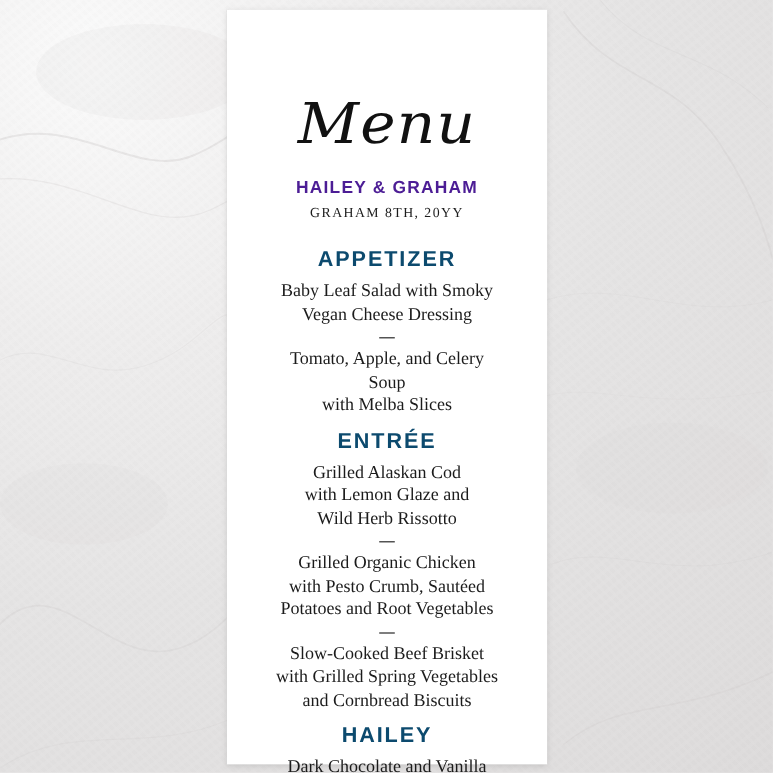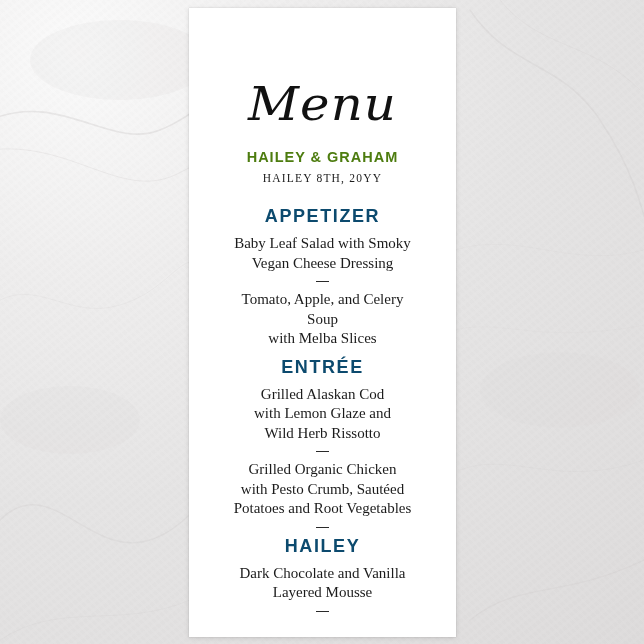--- a/index.html
+++ b/index.html
@@ -70,21 +70,21 @@
     margin: 0 0 22px 0;
     transform: scaleX(1.06);
   }
 
   .couple {
     font-family: "Liberation Sans", sans-serif;
     font-weight: bold;
     font-size: 14.5px;
     letter-spacing: 1.0px;
     margin: 0 0 7px 0;
-    color: #4d7c0f;
+    color: #4c1d95;
   }
   .date {
     font-family: "Liberation Serif", serif;
     font-size: 11.5px;
     letter-spacing: 1.2px;
     margin: 0 0 22px 0;
     color: #1c1c1c;
   }
 
   .course {
@@ -142,35 +142,36 @@
     </g>
   </svg>
   <div class="grain"></div>
 
   <div class="card">
     <div class="card-inner">
 
       <div class="menu-script">Menu</div>
 
       <div class="couple">HAILEY &amp; GRAHAM</div>
-      <div class="date">HAILEY 8TH, 20YY</div>
+      <div class="date">GRAHAM 8TH, 20YY</div>
 
       <div class="course">
         <div class="course-title">APPETIZER</div>
         <p class="dish">Baby Leaf Salad with Smoky<br>Vegan Cheese Dressing</p>
         <hr class="sep">
         <p class="dish">Tomato, Apple, and Celery Soup<br>with Melba Slices</p>
       </div>
 
       <div class="course">
         <div class="course-title">ENTRÉE</div>
         <p class="dish">Grilled Alaskan Cod<br>with Lemon Glaze and<br>Wild Herb Rissotto</p>
         <hr class="sep">
         <p class="dish">Grilled Organic Chicken<br>with Pesto Crumb, Sautéed<br>Potatoes and Root Vegetables</p>
         <hr class="sep">
+        <p class="dish">Slow-Cooked Beef Brisket<br>with Grilled Spring Vegetables<br>and Cornbread Biscuits</p>
       </div>
 
       <div class="course">
         <div class="course-title">HAILEY</div>
         <p class="dish">Dark Chocolate and Vanilla<br>Layered Mousse</p>
         <hr class="sep">
       </div>
 
     </div>
   </div>

